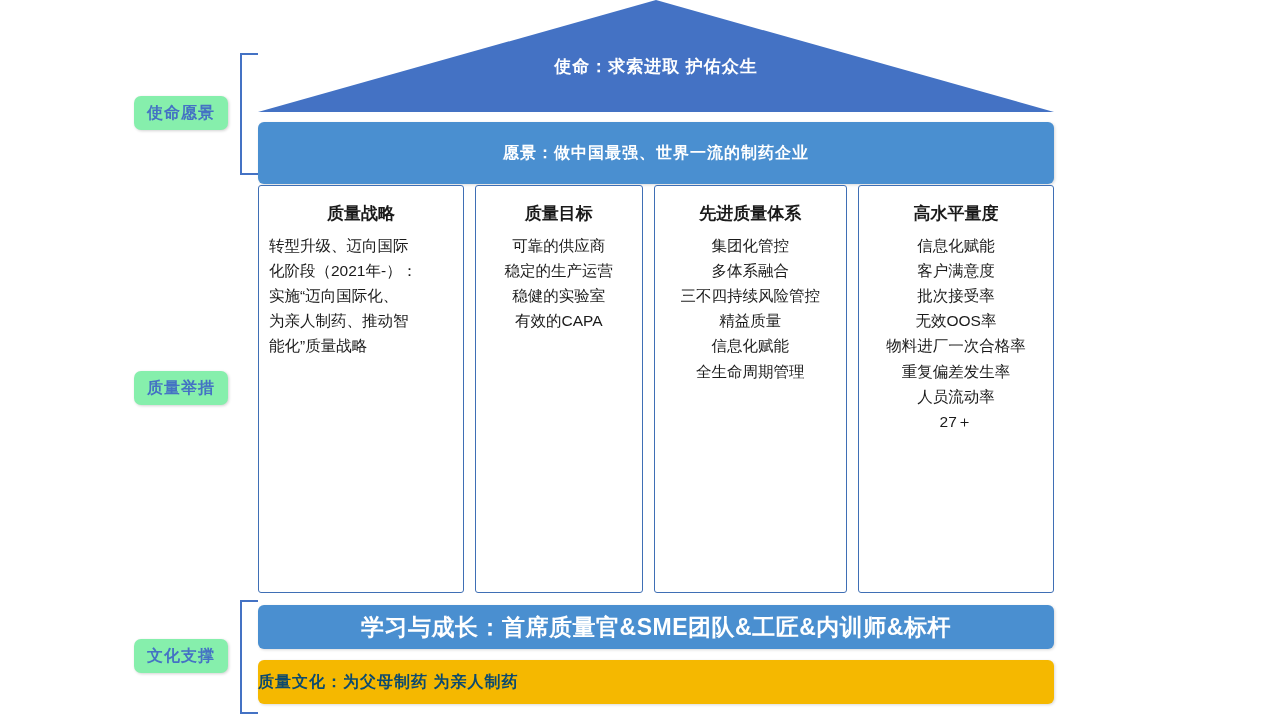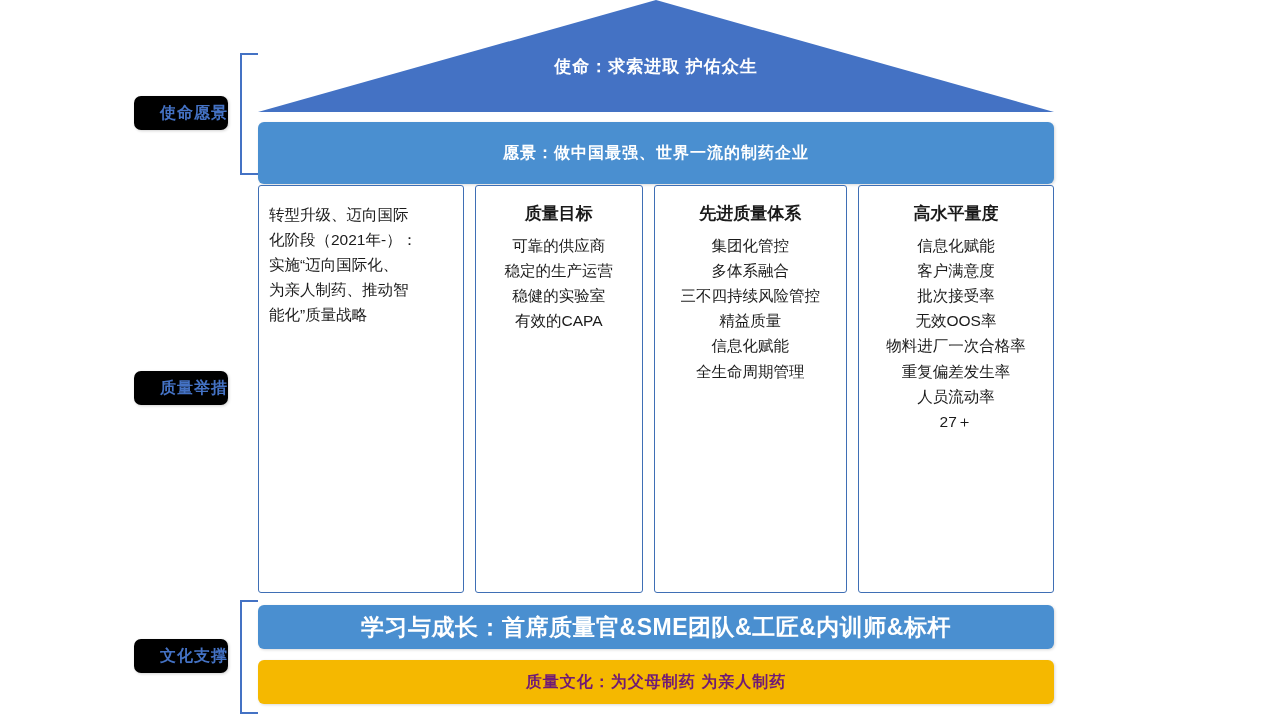--- a/index.html
+++ b/index.html
@@ -20,27 +20,27 @@
     position: absolute;
     left: 0;
     top: 0;
     width: 1280px;
     height: 720px;
   }
 
   
   .side-label {
     position: absolute;
-    background: #000000;
+    background: #86efac;
     color: #4472c4;
     font-weight: bold;
     border-radius: 7px;
     display: flex;
     align-items: center;
-    justify-content: flex-end;
+    justify-content: center;
     box-shadow: 1px 1px 3px rgba(0,0,0,0.18);
     letter-spacing: 1px;
   }
   #label-mission {
     left: 134px;
     top: 96px;
     width: 94px;
     height: 34px;
     font-size: 16px;
   }
@@ -180,22 +180,21 @@
   #culture-bar {
     position: absolute;
     left: 258px;
     top: 660px;
     width: 796px;
     height: 44px;
     background: #f5b800;
     border-radius: 6px;
     display: flex;
     align-items: center;
-    justify-content: center;
-    color: #701a75;
+    color: #0c4a6e;
     font-size: 16px;
     font-weight: bold;
     letter-spacing: 1px;
     box-shadow: 1px 1px 3px rgba(0,0,0,0.15);
   }
 </style>
 </head>
 <body>
 
 <div id="canvas">
@@ -220,20 +219,21 @@
   </div>
   <div id="mission-text">使命：求索进取  护佑众生</div>
 
   <div id="vision-bar">
     <span>愿景：做中国最强、世界一流的制药企业</span>
   </div>
 
   <div id="pillars">
 
     <div class="pillar pillar-1">
+      <div class="pillar-title">质量战略</div>
       <div class="pillar-body">
         <span class="pillar-item">转型升级、迈向国际</span>
         <span class="pillar-item">化阶段（2021年-）：</span>
         <span class="pillar-item">实施“迈向国际化、</span>
         <span class="pillar-item">为亲人制药、推动智</span>
         <span class="pillar-item">能化”质量战略</span>
       </div>
     </div>
 
     <div class="pillar pillar-2">

